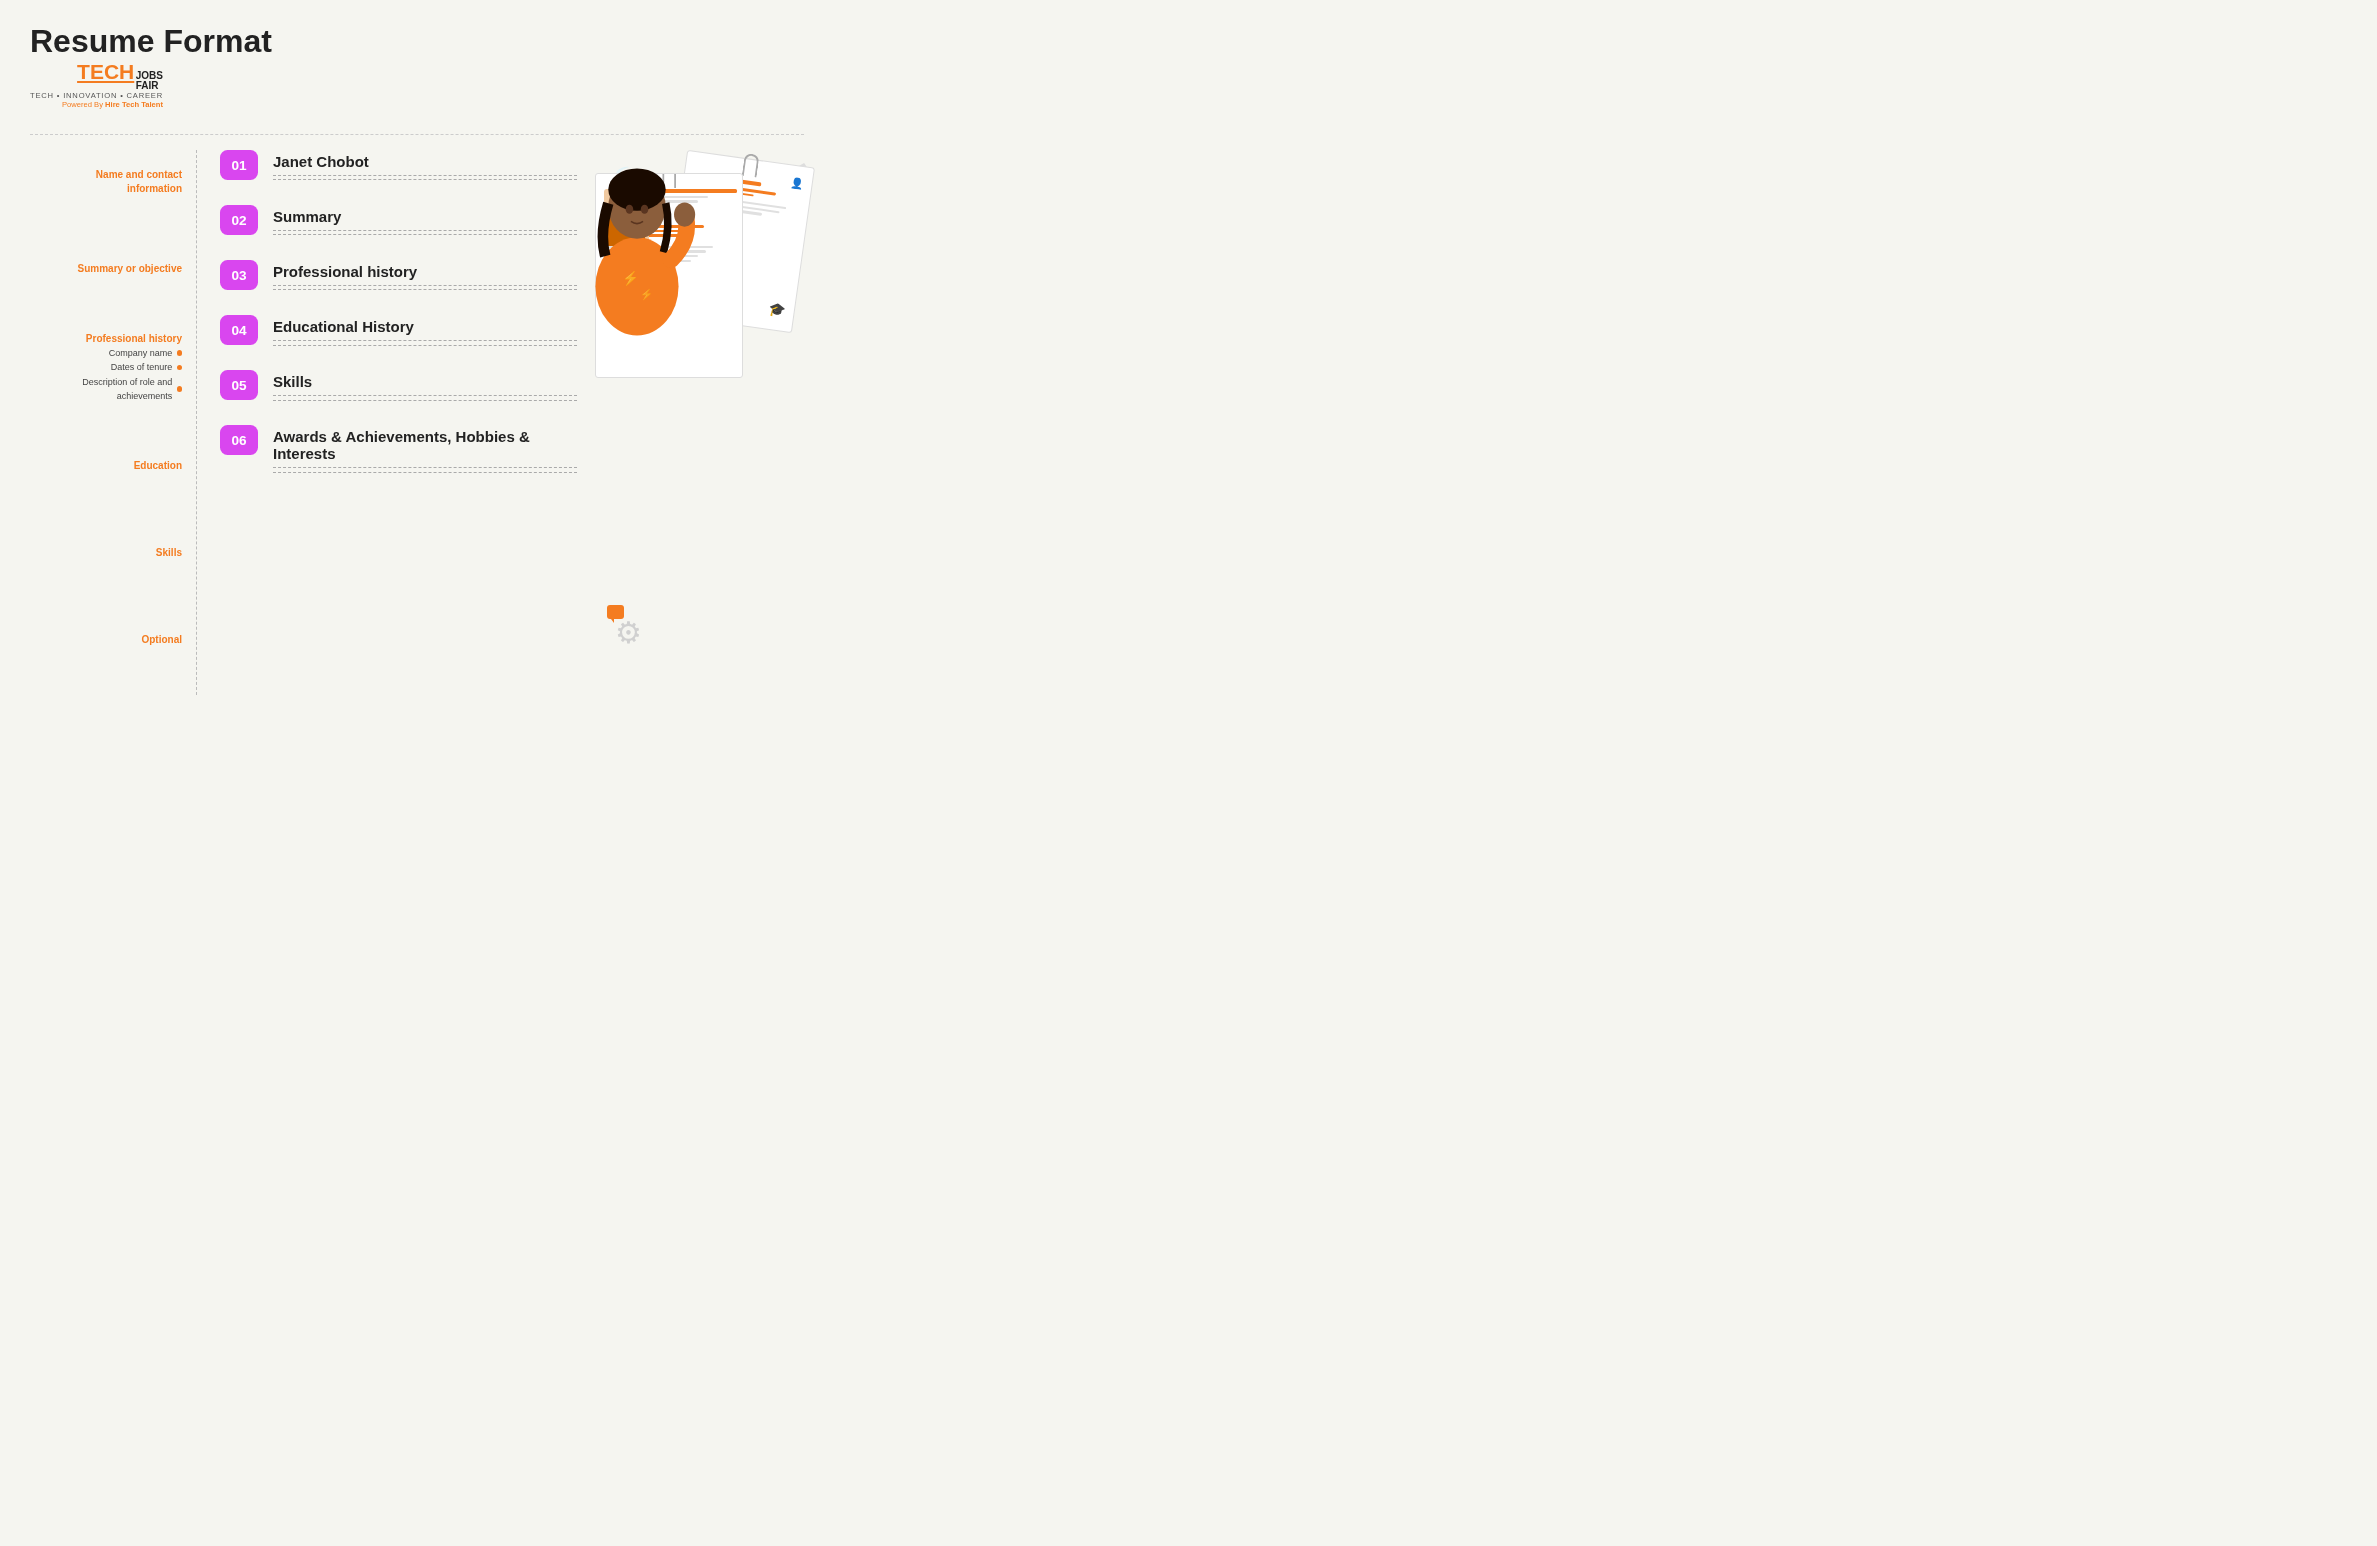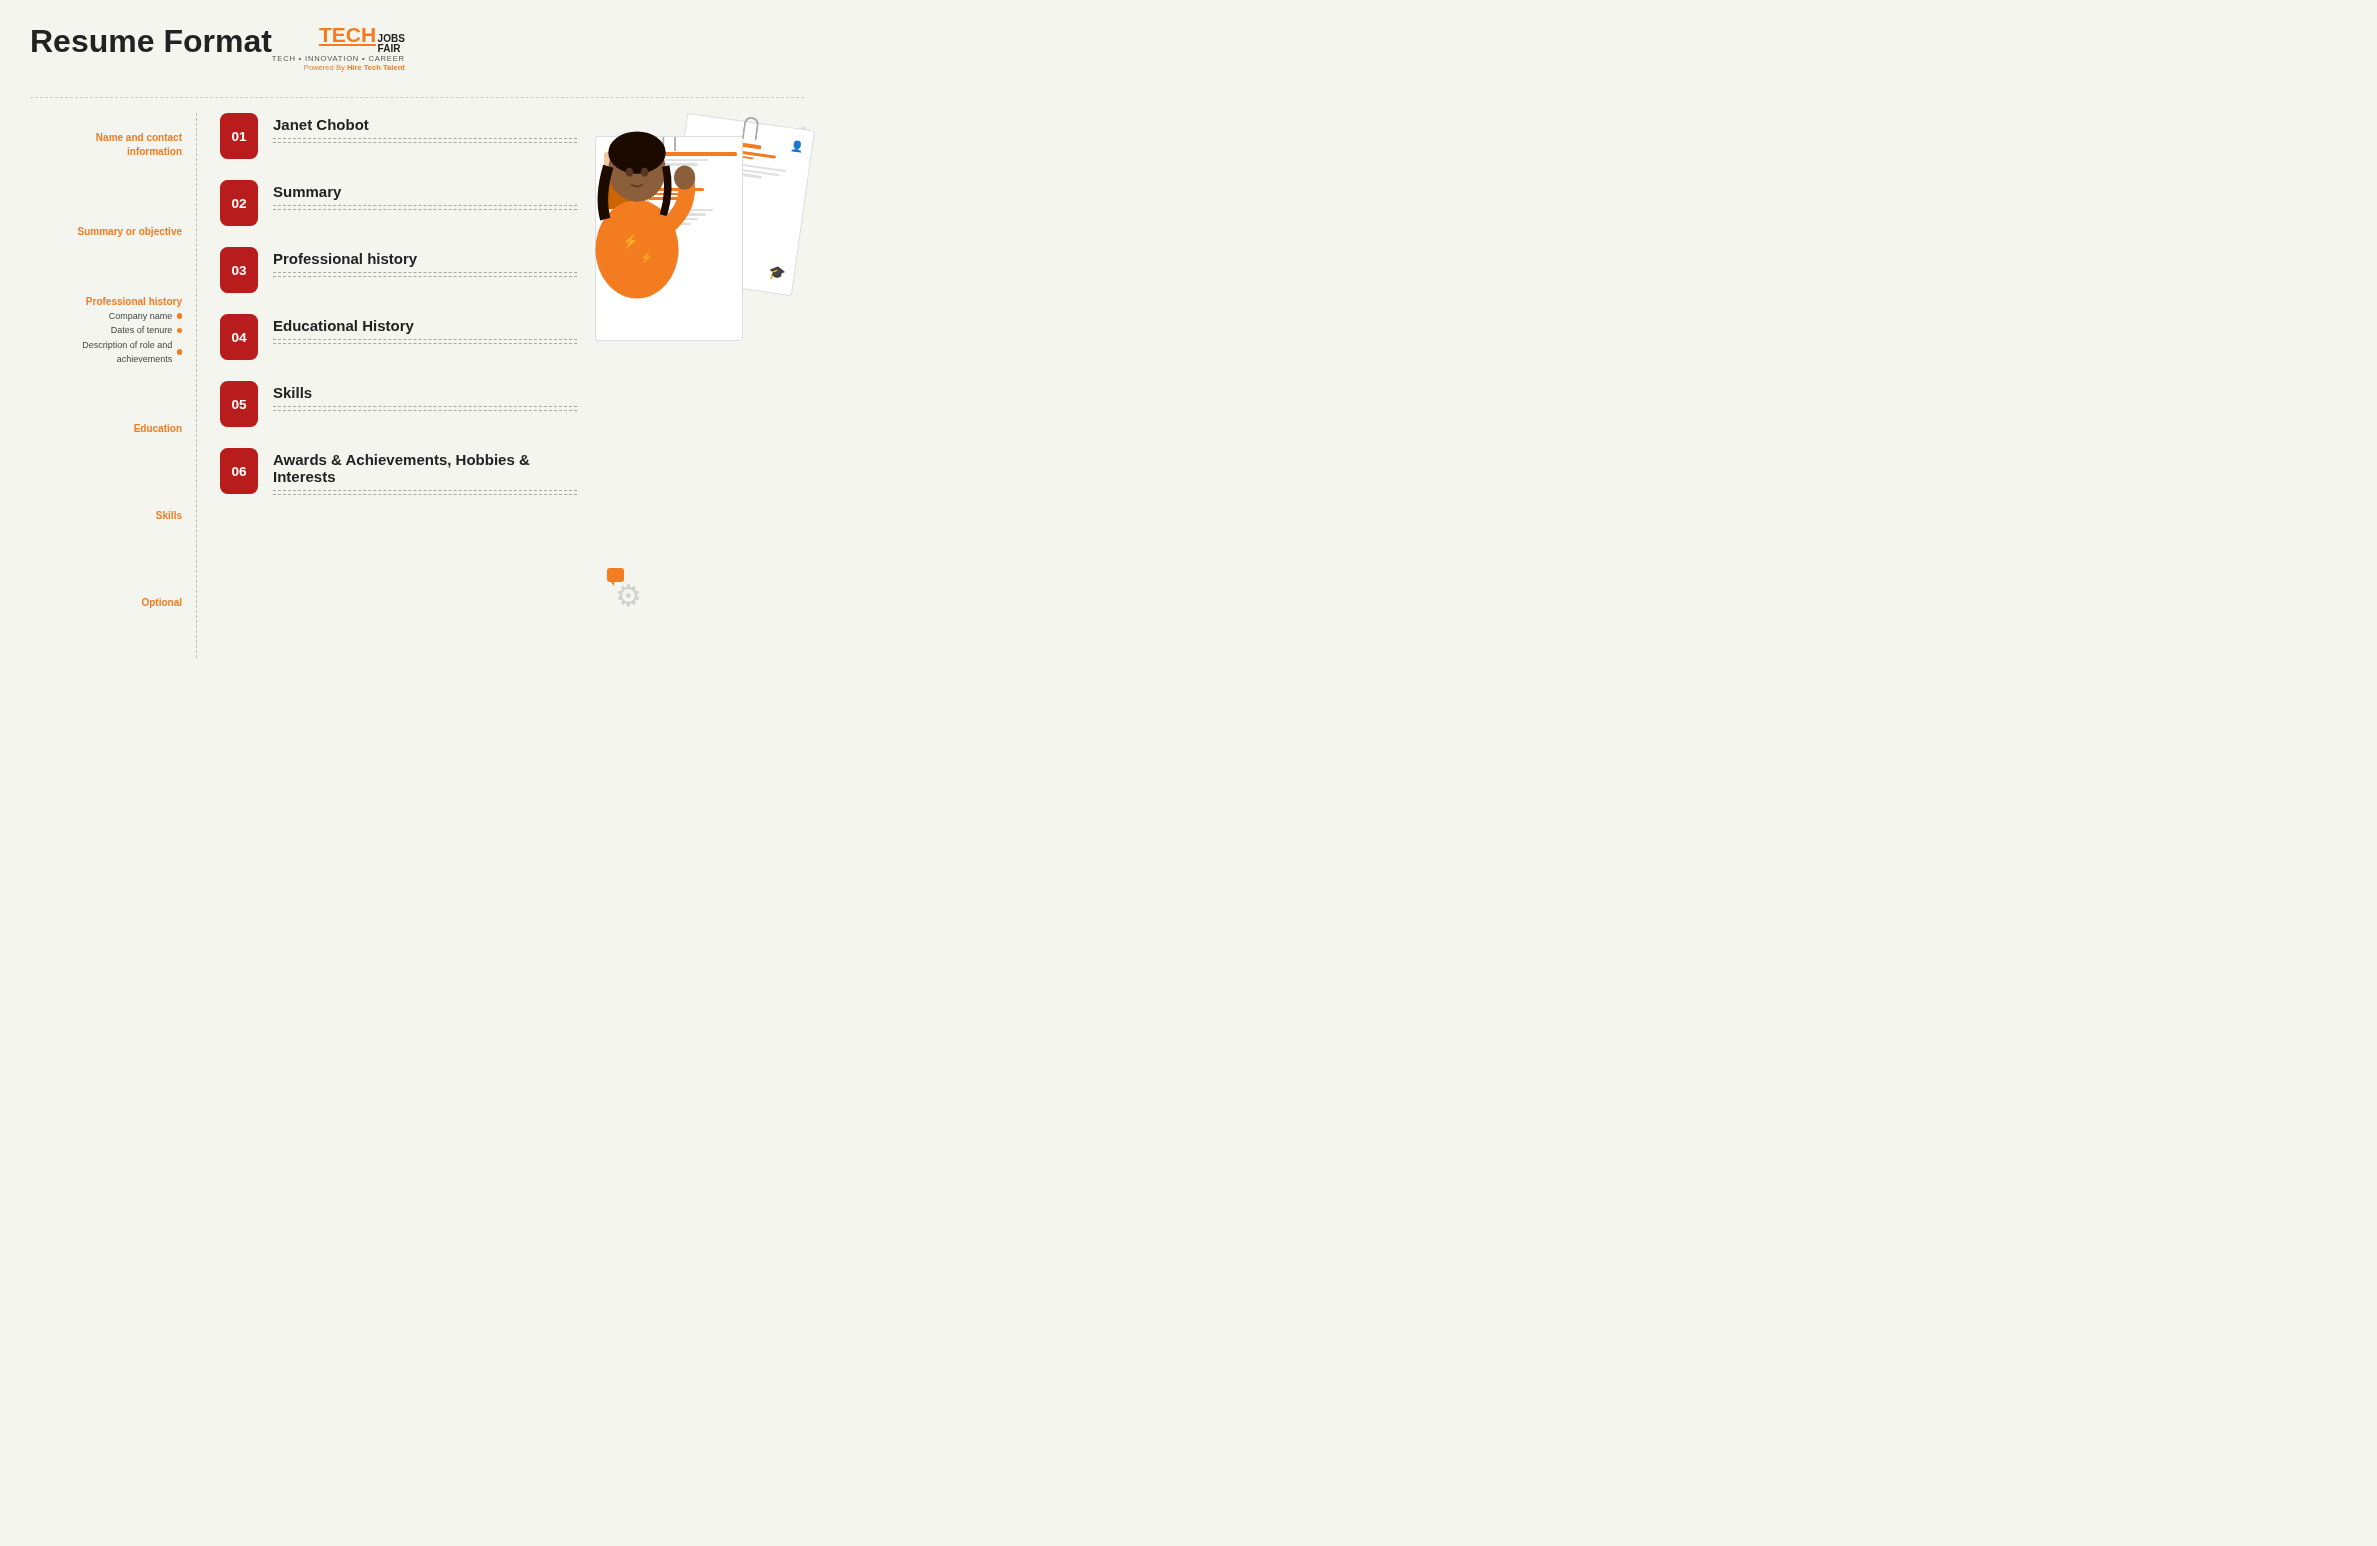--- a/index.html
+++ b/index.html
@@ -9,23 +9,24 @@
       width: 834px;
       min-height: 541px;
       padding: 23px 30px;
       position: relative;
       overflow: hidden;
     }
 
     
     .header {
       display: flex;
-      justify-content: flex-start;
+      justify-content: space-between;
       align-items: flex-start;
       margin-bottom: 25px;
+      flex-direction: column;
     }
     .page-title {
       font-size: 32px;
       font-weight: 900;
       color: #222;
     }
     .logo-area {
       display: flex;
       flex-direction: column;
       align-items: flex-end;
@@ -140,26 +141,26 @@
     }
 
     .resume-row {
       display: flex;
       align-items: flex-start;
       margin-bottom: 21px;
       gap: 15px;
     }
 
     .number-badge {
-      background: #b91c1c;
+      background: #d946ef;
       color: white;
       font-size: 13.6px;
       font-weight: bold;
       width: 38px;
-      height: 46px;
+      height: 30px;
       border-radius: 7.6px;
       display: flex;
       align-items: center;
       justify-content: center;
       flex-shrink: 0;
     }
 
     .row-content {
       flex: 1;
       padding-top: 3px;

